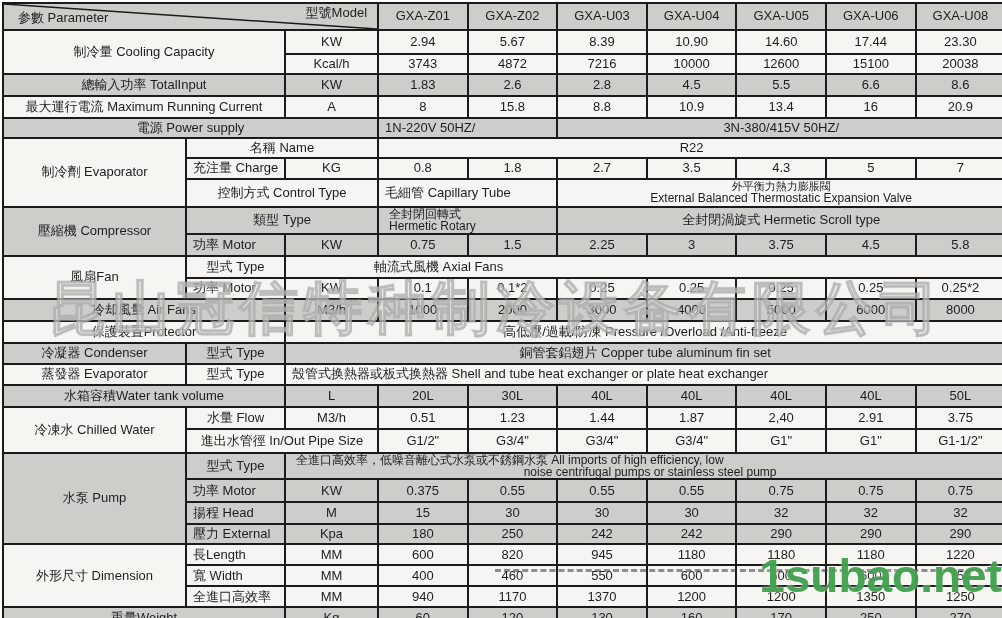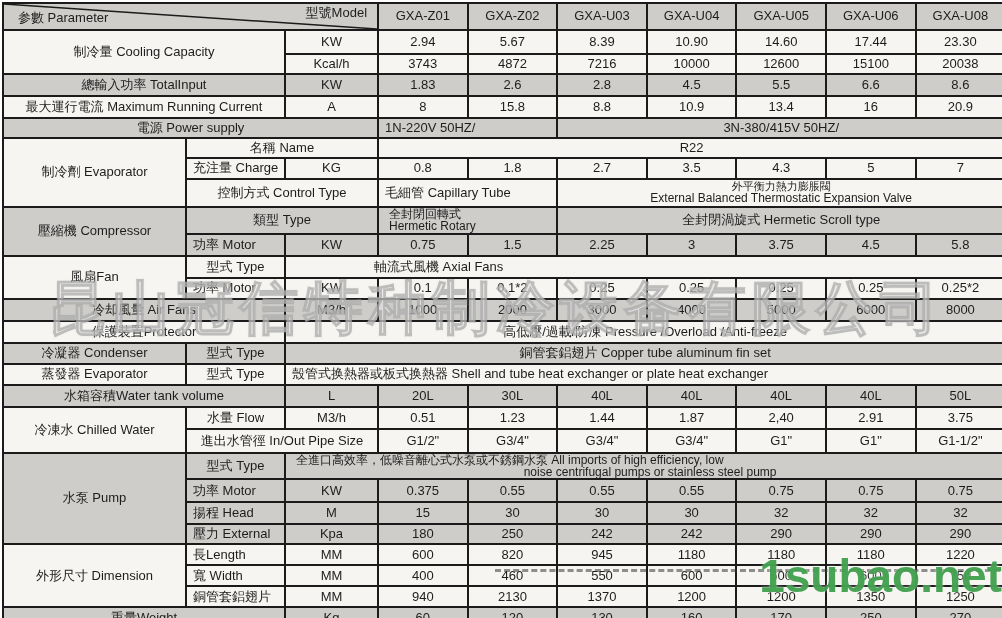--- a/index.html
+++ b/index.html
@@ -324,24 +324,24 @@
     <td class="w">MM</td>
     <td class="w">400</td>
     <td class="w">460</td>
     <td class="w">550</td>
     <td class="w">600</td>
     <td class="w">600</td>
     <td class="w">600</td>
     <td class="w">750</td>
   </tr>
   <tr style="height:21px">
-    <td class="w tl">銅管套鋁翅片</td>
+    <td class="w tl">全進口高效率</td>
     <td class="w">MM</td>
     <td class="w">940</td>
-    <td class="w">2130</td>
+    <td class="w">1170</td>
     <td class="w">1370</td>
     <td class="w">1200</td>
     <td class="w">1200</td>
     <td class="w">1350</td>
     <td class="w">1250</td>
   </tr>
 
   <tr style="height:21px">
     <td class="g" colspan="2">重量Weight</td>
     <td class="g">Kg</td>

